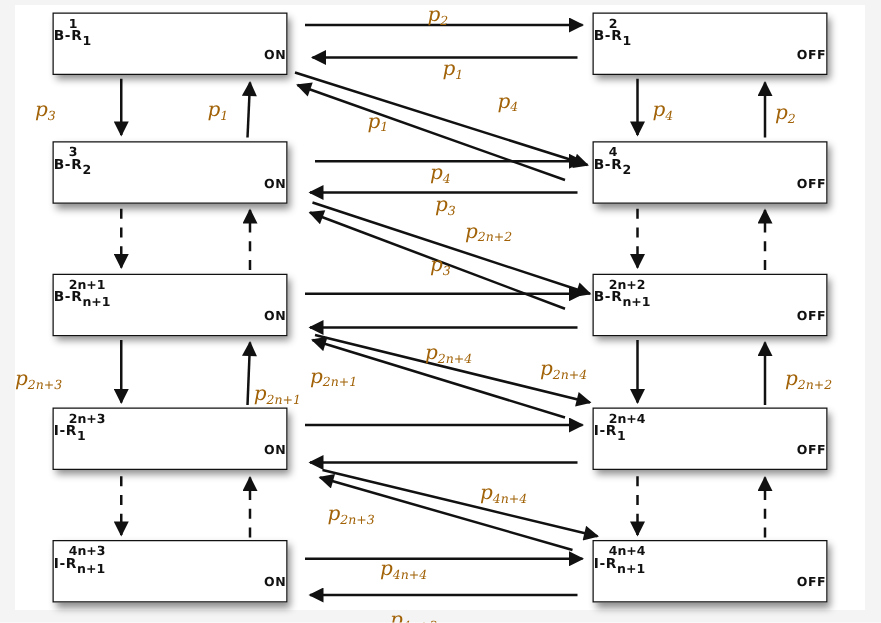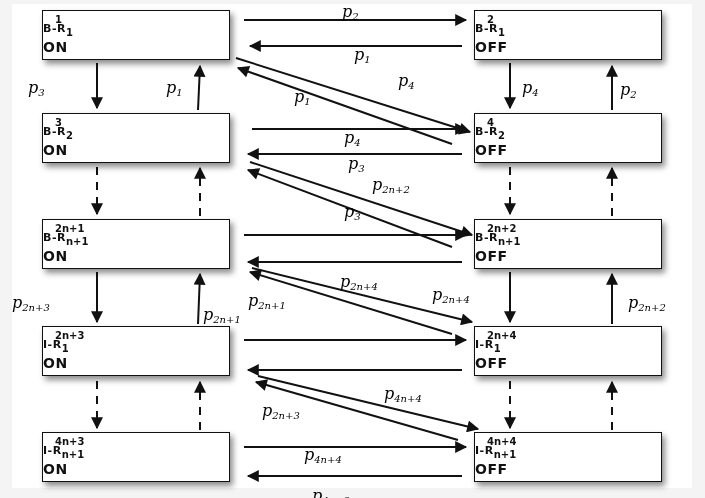--- a/index.html
+++ b/index.html
@@ -25,27 +25,27 @@
     font-size: 10px; font-weight: bold; color: #111;
     font-family: "DejaVu Sans", sans-serif;
   }
   .state-name {
     position: absolute; left: 0; right: 0; top: 11px; 
     font-size: 11px; font-weight: bold; color: #111; letter-spacing: 0.5px;
     font-family: "DejaVu Sans", sans-serif;
   }
   .state-name sub { font-size: 10px; vertical-align: -4px; letter-spacing: 0; }
   .state-status {
-    position: absolute; left: 0; right: 0; top: 28px; text-align: left;
-    font-size: 14px; font-weight: bold; color: #111; letter-spacing: 0.5px;
+    position: absolute; left: 0; right: 0; top: 28px; text-align: right;
+    font-size: 10px; font-weight: bold; color: #111; letter-spacing: 0.5px;
     font-family: "DejaVu Sans", sans-serif;
   }
   .prob {
     position: absolute; font-family: "DejaVu Serif", serif; font-style: italic;
-    font-size: 16px; color: #000000; white-space: nowrap; line-height: 1;
+    font-size: 16px; color: #a16207; white-space: nowrap; line-height: 1;
   }
   .prob sub { font-size: 10px; font-style: italic; vertical-align: -3px; }
 </style>
 </head>
 <body>
 
 <div id="canvas">
   <svg id="arrows" width="680" height="484">
     <defs>
       <marker id="ah" viewBox="0 0 10 10" refX="9" refY="5" markerWidth="7" markerHeight="6" orient="auto-start-reverse">

